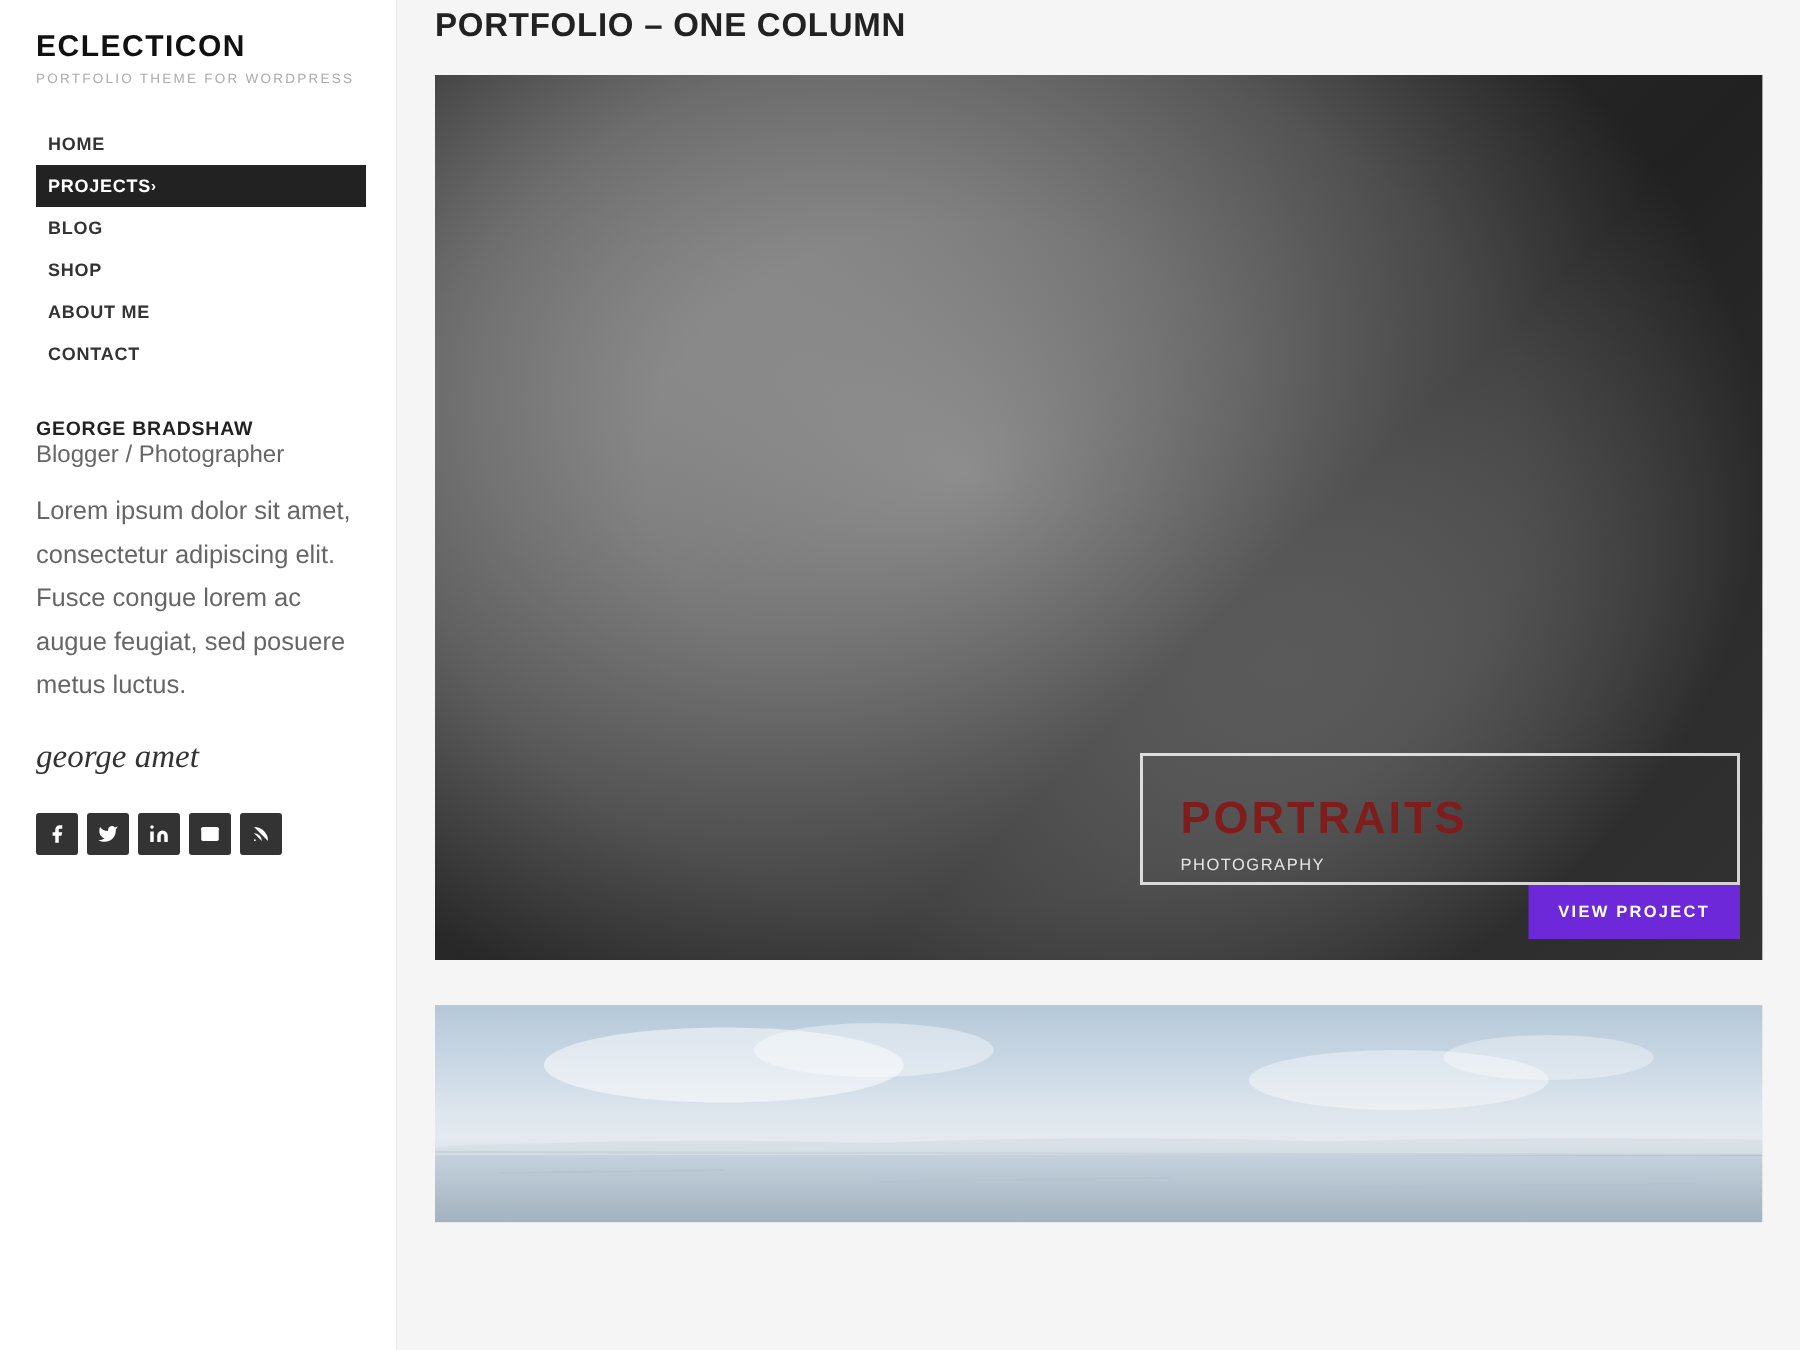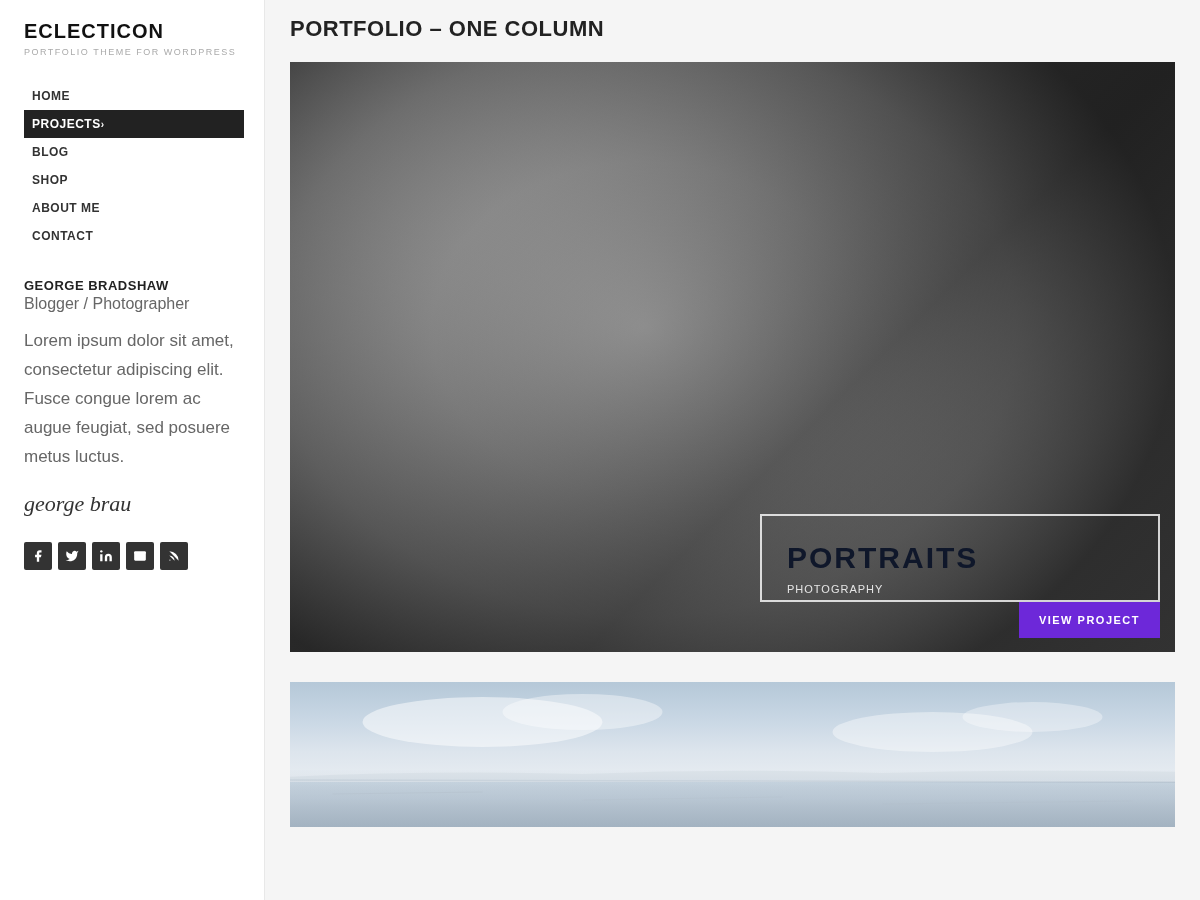--- a/index.html
+++ b/index.html
@@ -123,21 +123,21 @@
 
     .social-icon svg {
       width: 14px;
       height: 14px;
       fill: #fff;
     }
 
     
     #main {
       flex: 1;
-      padding: 16px 25px;
+      padding: 4px 25px;
       background: #f5f5f5;
     }
 
     .page-title {
       font-size: 22px;
       font-weight: 700;
       color: #222;
       letter-spacing: 0.5px;
       text-transform: uppercase;
       margin-bottom: 20px;
@@ -214,21 +214,21 @@
       font-size: 11px;
       color: rgba(255,255,255,0.85);
       letter-spacing: 1px;
       text-transform: uppercase;
       margin-bottom: 5px;
     }
 
     .project-name {
       font-size: 30px;
       font-weight: 800;
-      color: #0f172a;
+      color: #7f1d1d;
       letter-spacing: 2px;
       text-transform: uppercase;
       margin-bottom: 8px;
     }
 
     .view-project-btn {
       position: absolute;
       bottom: -38px;
       right: -2px;
       background: #6d28d9;
@@ -271,21 +271,21 @@
         <li>
           <a href="#">CONTACT</a>
         </li>
       </ul>
   </nav>
 
   <div class="author-section">
     <div class="author-name">GEORGE BRADSHAW</div>
     <div class="author-role">Blogger / Photographer</div>
     <div class="author-bio">Lorem ipsum dolor sit amet, consectetur adipiscing elit. Fusce congue lorem ac augue feugiat, sed posuere metus luctus.</div>
-    <div class="signature">george brau</div>
+    <div class="signature">george amet</div>
   </div>
 
   <div class="social-icons">
 
     <div class="social-icon">
       <svg viewBox="0 0 24 24">
           <path d="M18 2h-3a5 5 0 0 0-5 5v3H7v4h3v8h4v-8h3l1-4h-4V7a1 1 0 0 1 1-1h3z"></path>
         </svg>
     </div>
 

